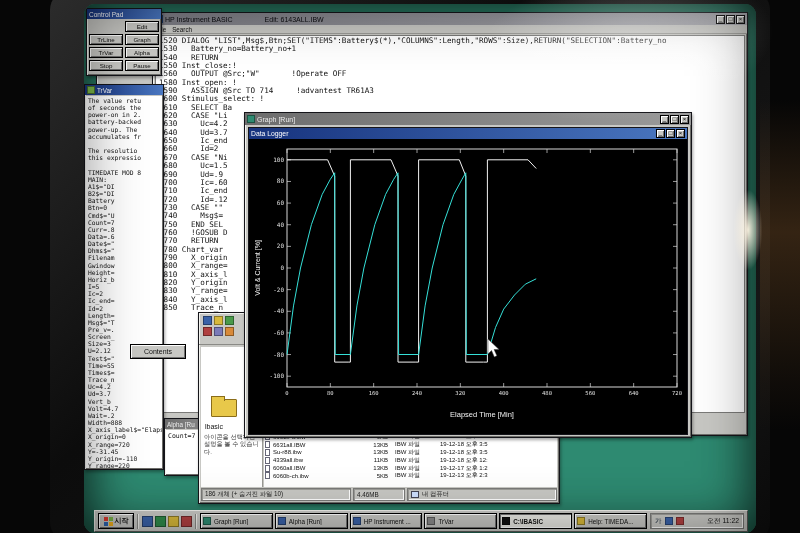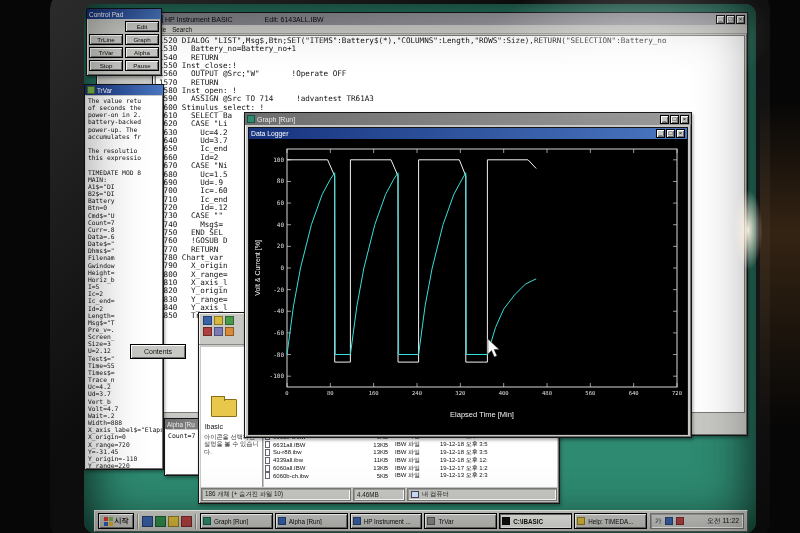--- a/index.html
+++ b/index.html
@@ -179,21 +179,20 @@
       <div class="menu-row" id="basic-menu">
           <span class="menu-item">File</span>
           <span class="menu-item">Search</span>
         </div>
       <div class="code-area" id="code-lines">
           <div class="cline">1520 DIALOG "LIST",Msg$,Btn;SET("ITEMS":Battery$(*),"COLUMNS":Length,"ROWS":Size),RETURN("SELECTION":Battery_no</div>
           <div class="cline">1530   Battery_no=Battery_no+1</div>
           <div class="cline">1540   RETURN</div>
           <div class="cline">1550 Inst_close:!</div>
           <div class="cline">1560   OUTPUT @Src;"W"       !Operate OFF</div>
-          <div class="cline">1570   RETURN</div>
           <div class="cline">1580 Inst_open: !</div>
           <div class="cline">1590   ASSIGN @Src TO 714     !advantest TR61A3</div>
           <div class="cline">1600 Stimulus_select: !</div>
           <div class="cline">1610   SELECT Ba</div>
           <div class="cline">1620   CASE "Li</div>
           <div class="cline">1630     Uc=4.2</div>
           <div class="cline">1640     Ud=3.7</div>
           <div class="cline">1650     Ic_end</div>
           <div class="cline">1660     Id=2</div>
           <div class="cline">1670   CASE "Ni</div>

